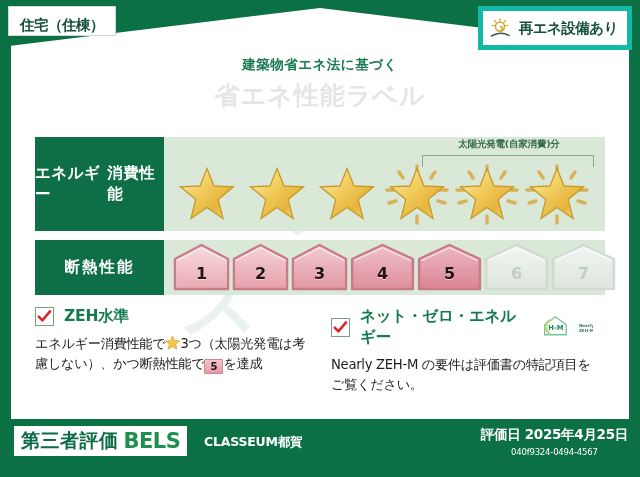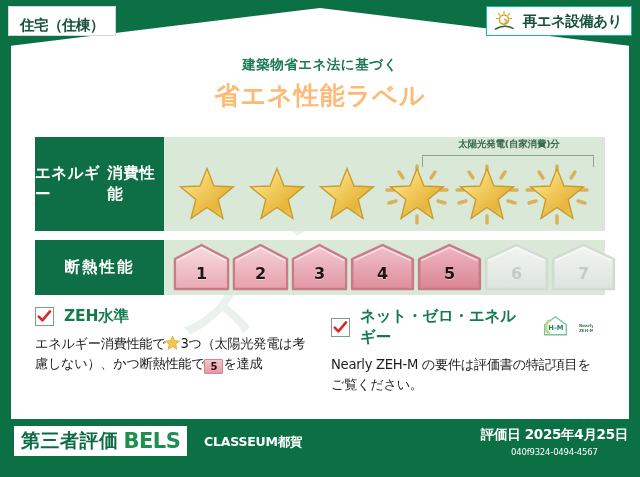--- a/index.html
+++ b/index.html
@@ -41,44 +41,44 @@
     display: flex; align-items: flex-end; justify-content: center;
     font-size: 14.5px; font-weight: bold; color: #14503a;
     letter-spacing: -0.5px;
     z-index: 6;
   }
 
   
   #renew-chip {
     position: absolute;
     right: 8px; top: 6px;
-    height: 30px; padding: 0 9px 0 6px;
+    height: 44px; padding: 0 9px 0 6px;
     background: #ffffff;
-    border: 1px solid #14b8a6;
+    border: 5px solid #14b8a6;
     display: flex; align-items: center; gap: 4px;
     z-index: 6;
   }
   #renew-chip .lbl {
     font-size: 14.5px; font-weight: bold; color: #14503a;
     letter-spacing: -0.5px;
   }
   .sun-ico { width: 26px; height: 22px; display:block; }
 
   
   #titles {
     position: absolute;
     left: 0; top: 56px; width: 640px;
     text-align: center; z-index: 5;
   }
   #title-sub {
     font-size: 13.5px; font-weight: bold; color: #1a7a52;
     letter-spacing: 0.5px;
   }
   #title-main {
-    font-size: 25px; font-weight: bold; color: #fdba74;
+    font-size: 25px; font-weight: bold; color: #e5e5e5;
     letter-spacing: 1px; margin-top: 5px;
   }
 
   
   #watermark {
     position: absolute;
     left: 180px; top: 196px;
     width: 240px; height: 110px;
     font-size: 78px; font-weight: bold;
     color: rgba(120,175,140,0.16);

